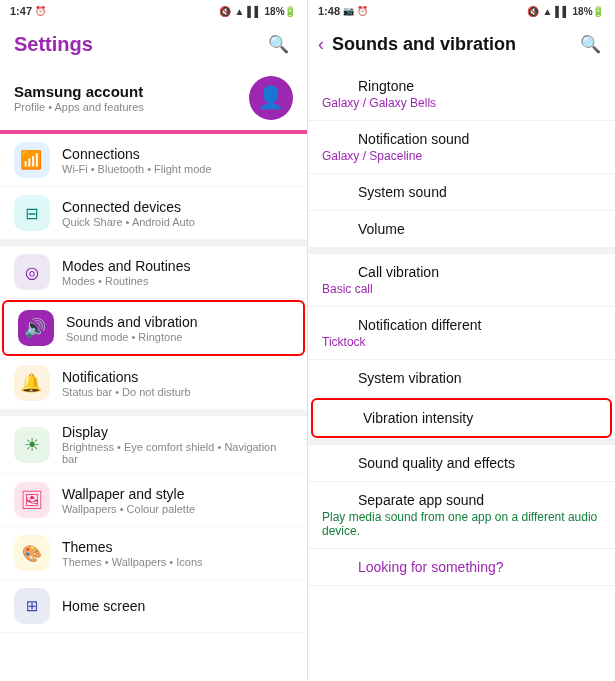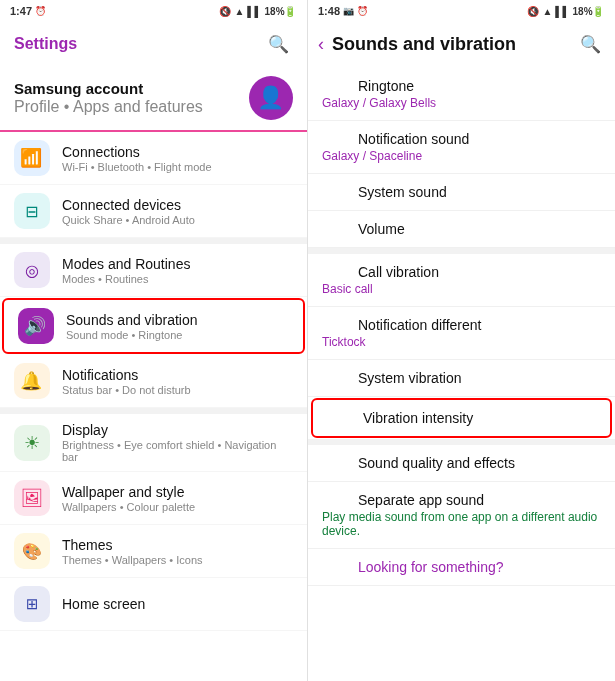--- a/index.html
+++ b/index.html
@@ -42,35 +42,35 @@
 
     
     .left-header {
       display: flex;
       justify-content: space-between;
       align-items: center;
       padding: 8px 14px 10px;
       background: #fff;
     }
     .left-header-title {
-      font-size: 16px;
+      font-size: 20px;
       font-weight: 700;
       color: #9c27b0;
     }
 
     .samsung-account-row {
       display: flex;
       align-items: center;
       padding: 8px 14px 10px;
       background: #fff;
-      border-bottom: 2px solid #ec4899;
+      border-bottom: 4px solid #ec4899;
     }
     .samsung-account-info { flex: 1; }
     .samsung-account-title { font-size: 15px; font-weight: 600; color: #111; }
-    .samsung-account-sub { font-size: 16px; color: #888; margin-top: 1px; }
+    .samsung-account-sub { font-size: 11px; color: #888; margin-top: 1px; }
     .account-avatar {
       width: 44px; height: 44px;
       background: #9c27b0;
       border-radius: 50%;
       display: flex; align-items: center; justify-content: center;
       color: #fff; font-size: 22px;
     }
 
     .settings-list {
       flex: 1;

